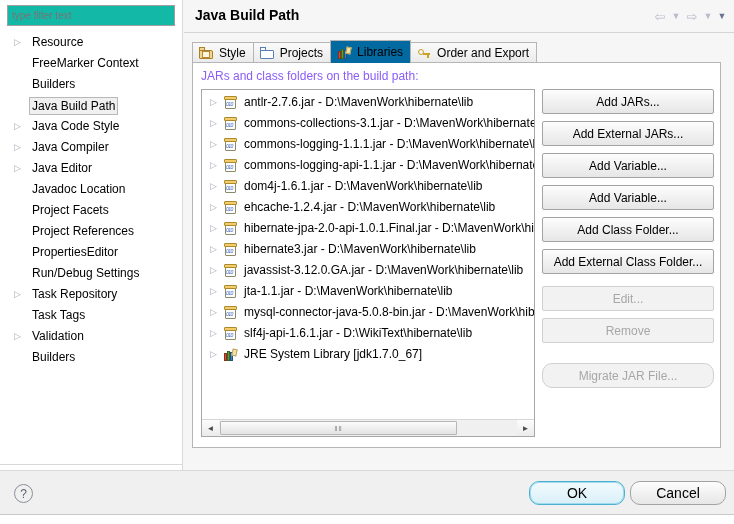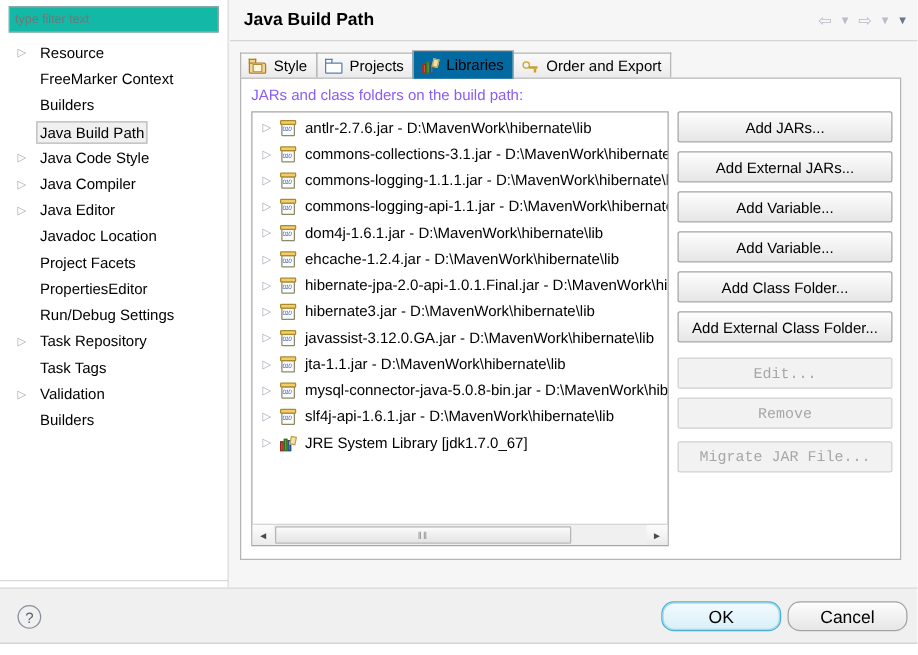--- a/index.html
+++ b/index.html
@@ -200,24 +200,24 @@
   }
   .sbtn {
     width: 172px; height: 25px; margin-bottom: 7px;
     background: linear-gradient(#fdfdfd,#e6e6e6);
     border: 1px solid #a3a3a3; border-radius: 2px;
     font-family: "Liberation Sans", sans-serif; font-size: 12px;
     color: #000; display: flex; align-items: center; justify-content: center;
     cursor: default;
   }
   .sbtn.disabled {
-    background: #f2f2f2; border-color: #d0d0d0; color: #a7a7a7; font-family: Liberation Mono, monospace;
+    background: #f2f2f2; border-color: #d0d0d0; color: #a7a7a7;
   }
   .sbtn.gap-top { margin-top: 12px; }
-  .sbtn.gap-top2 { margin-top: 10px; }
+  .sbtn.gap-top2 { margin-top: 20px; border-radius: 10px; }
 
   
   #bottom-bar {
     position: absolute; left: 0; top: 470px; width: 734px; height: 44px;
     background: #f0f0f0; border-top: 1px solid #d9d9d9;
   }
   #help-icon {
     position: absolute; left: 14px; top: 13px; width: 19px; height: 19px;
     border: 1px solid #8b8f9c; border-radius: 50%; color: #5d6271;
     font-size: 12px; display: flex; align-items: center; justify-content: center;
@@ -274,20 +274,23 @@
       </div>
       <div class="nav-item">
         <span class="twisty">▷</span>
         <span class="nav-label">Java Editor</span>
       </div>
       <div class="nav-item">
         <span class="nav-label">Javadoc Location</span>
       </div>
       <div class="nav-item">
         <span class="nav-label">Project Facets</span>
+      </div>
+      <div class="nav-item">
+        <span class="nav-label">Project References</span>
       </div>
       <div class="nav-item">
         <span class="nav-label">PropertiesEditor</span>
       </div>
       <div class="nav-item">
         <span class="nav-label">Run/Debug Settings</span>
       </div>
       <div class="nav-item">
         <span class="twisty">▷</span>
         <span class="nav-label">Task Repository</span>
@@ -462,21 +465,21 @@
               </span>
             <span>mysql-connector-java-5.0.8-bin.jar - D:\MavenWork\hibernate\lib</span>
           </div>
           <div class="jar-row">
             <span class="twisty">▷</span>
             <span class="rowicon icon-jar">
                 <i class="body"></i>
                 <i class="lid"></i>
                 <i class="bits">010</i>
               </span>
-            <span>slf4j-api-1.6.1.jar - D:\MavenWork\hibernate\lib</span>
+            <span>slf4j-api-1.6.1.jar - D:\WikiText\hibernate\lib</span>
           </div>
           <div class="jar-row">
             <span class="twisty">▷</span>
             <span class="rowicon icon-library">
               <i class="b1"></i>
                 <i class="b2"></i>
                 <i class="b3"></i>
                 <i class="b4"></i>
             </span>
             <span>JRE System Library [jdk1.7.0_67]</span>

